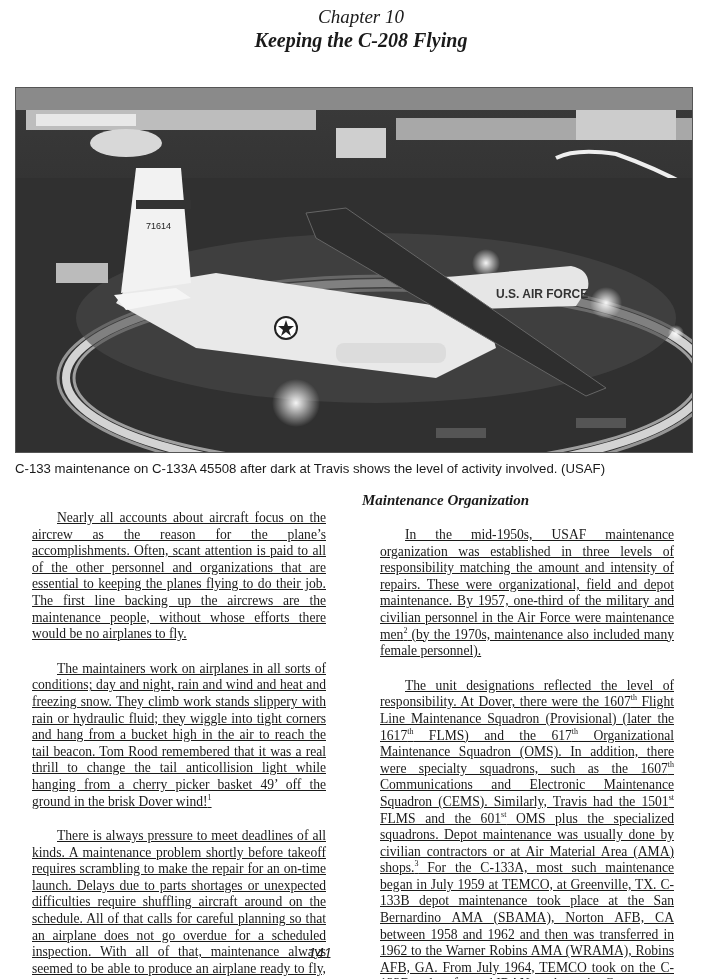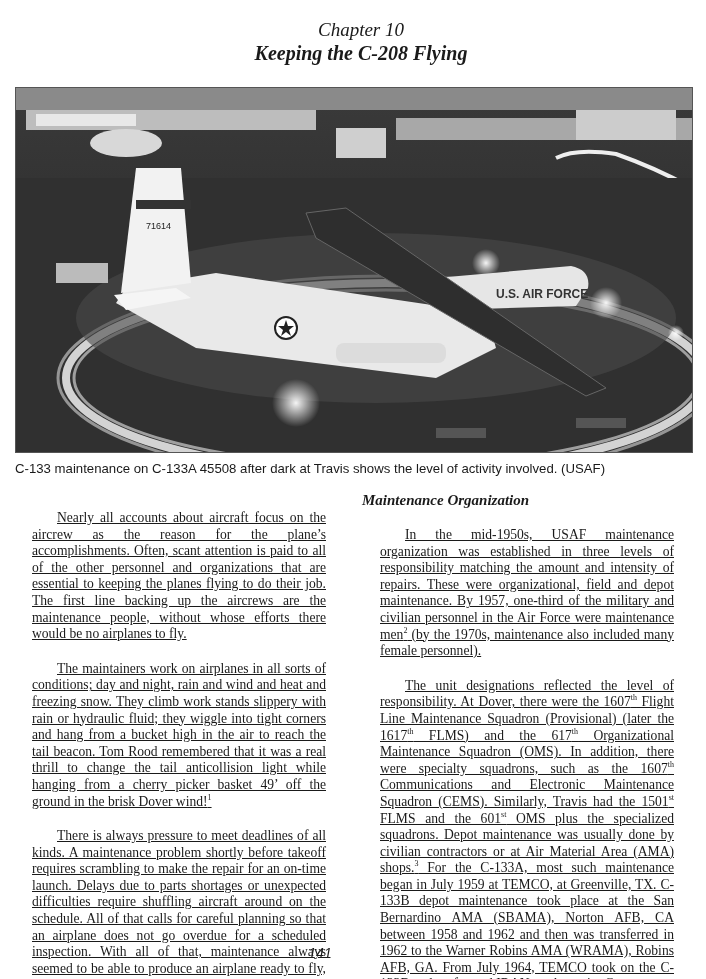--- a/index.html
+++ b/index.html
@@ -1,17 +1,17 @@
 <!DOCTYPE html>
 <html><head>
 <meta charset="utf-8">
 <style>
   html, body { margin: 0; padding: 0; background: #ffffff; }
   body { width: 706px; height: 979px; position: relative; overflow: hidden; color: #1a1a1a; }
-  .header { position: absolute; top: 6px; left: 0; width: 706px; text-align: center; font-family: "Liberation Serif", serif; margin-top: 13px; }
+  .header { position: absolute; top: 6px; left: 0; width: 706px; text-align: center; font-family: "Liberation Serif", serif; }
   .chapter-num { font-size: 19px; font-style: italic; line-height: 22px; margin-left: 16px; }
   .chapter-title { font-size: 20px; font-style: italic; font-weight: bold; line-height: 24px; margin-left: 16px; }
 
   .photo { position: absolute; left: 15px; top: 87px; width: 676px; height: 364px; border: 1px solid #555; overflow: hidden; background: #262626; }
   .photo svg { display: block; }
 
   .caption { position: absolute; left: 15px; top: 461px; width: 680px; font-family: "Liberation Sans", sans-serif; font-size: 13.2px; line-height: 16px; color: #1a1a1a; }
 
   .col { position: absolute; top: 492px; font-family: "Liberation Serif", serif; font-size: 13.6px; line-height: 16.6px; text-align: justify; }
   .col-left { left: 14px; width: 330px; }

